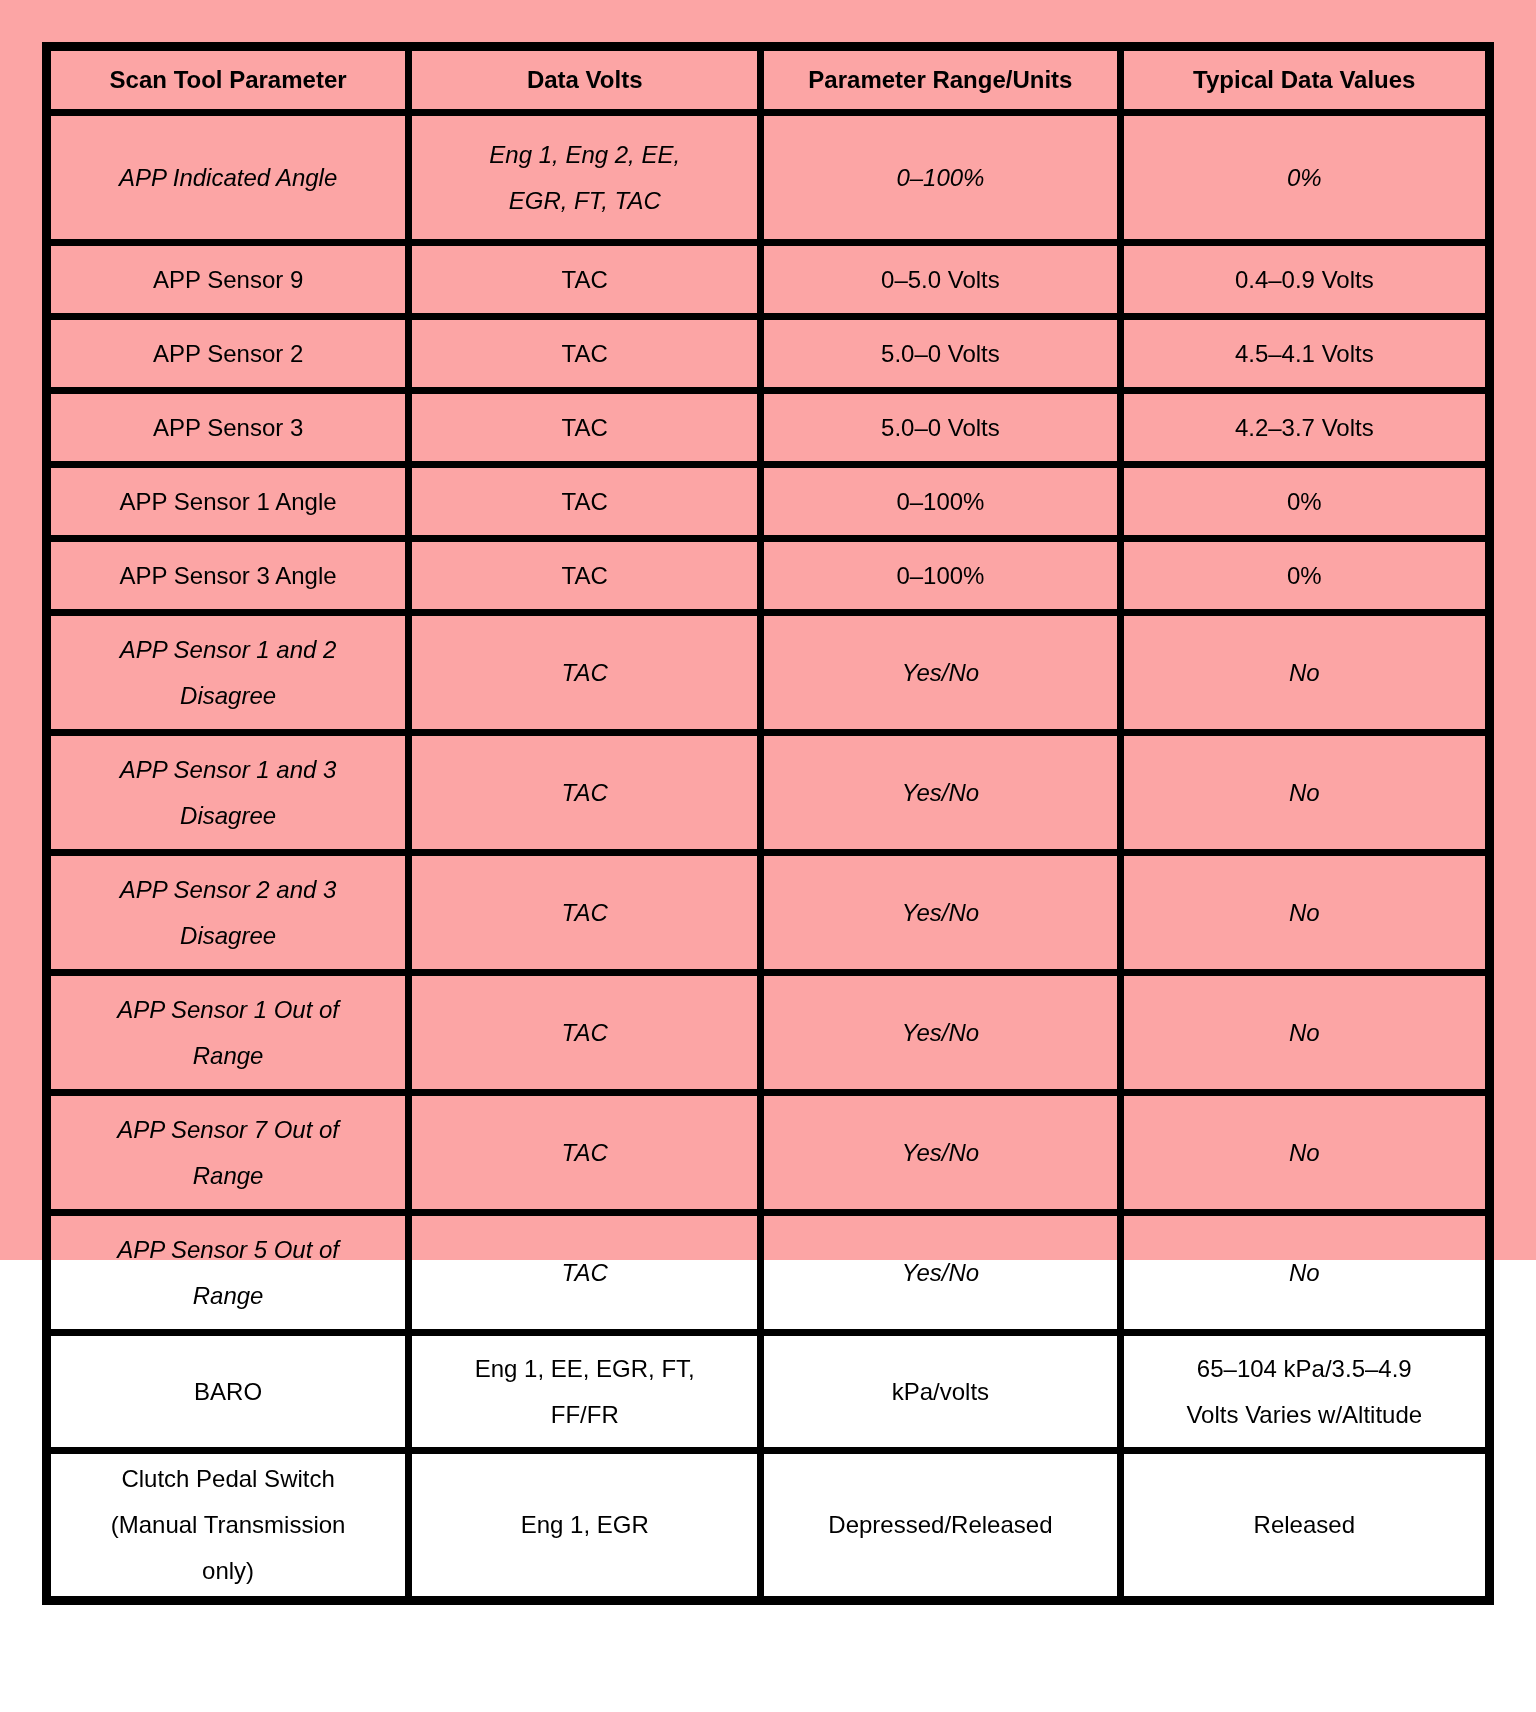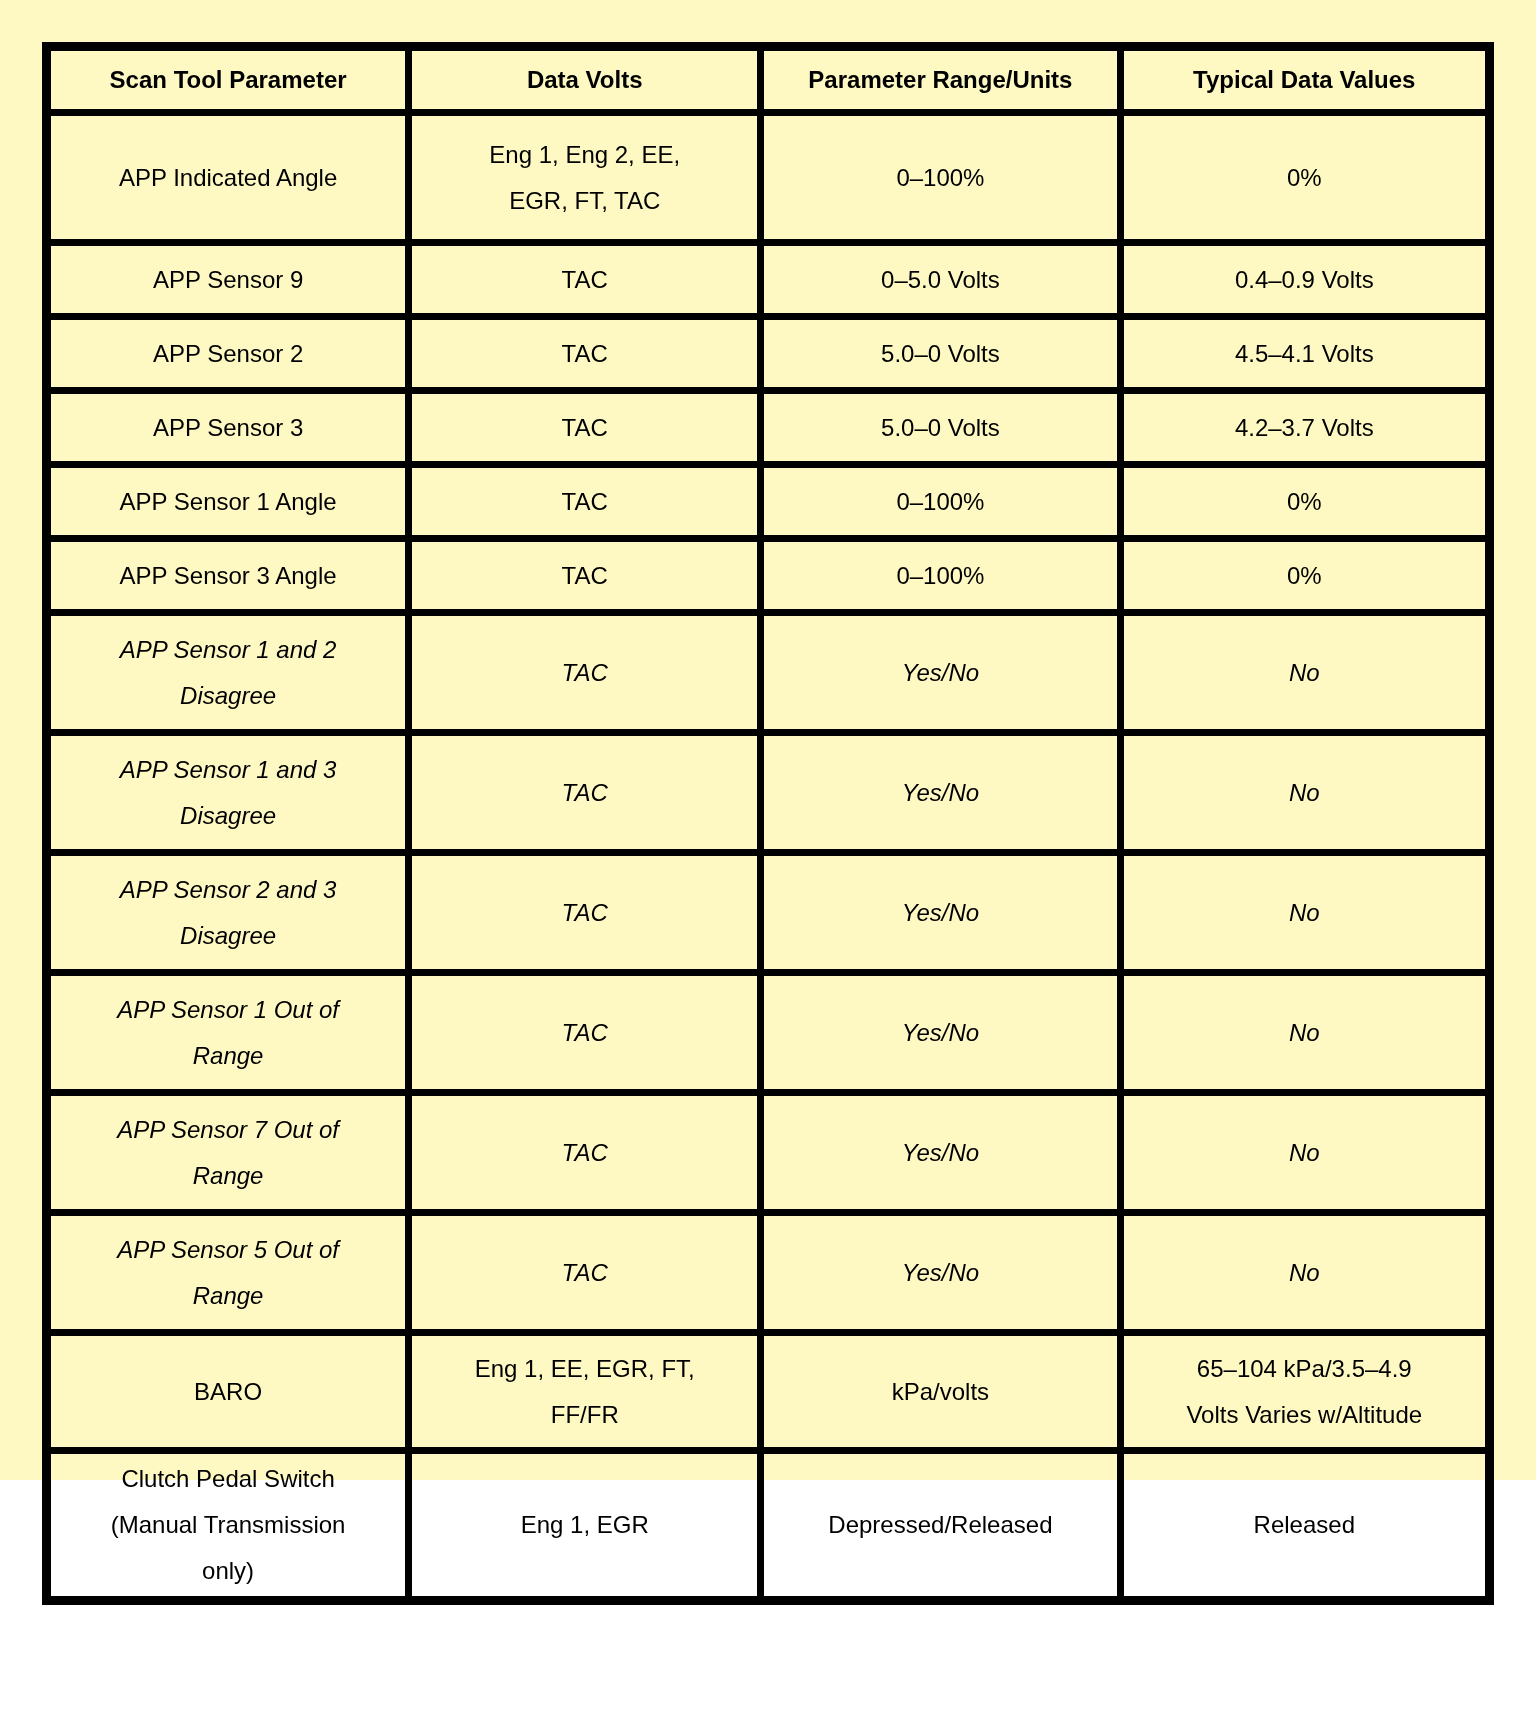--- a/index.html
+++ b/index.html
@@ -7,22 +7,22 @@
     padding: 0;
     background: #ffffff;
     width: 1536px;
     height: 1712px;
     font-family: "Liberation Sans", sans-serif;
     color: #000000;
   }
   .page {
     position: relative;
     width: 1536px;
-    height: 1480px;
-    background: #fef9c3;
+    height: 1260px;
+    background: #fca5a5;
   }
   table.scan {
     position: absolute;
     left: 42px;
     top: 42px;
     width: 1452px;
     border-collapse: collapse;
     table-layout: fixed;
     border: 9px solid #000000;
   }
@@ -41,21 +41,21 @@
     font-weight: bold;
     line-height: 28px;
   }
   td.param {
     text-align: left;
     padding-left: 16px;
     padding-right: 8px;
   }
   
   tr.rh-header { height: 66px; }
-  tr.rh-xl     { height: 130px; }
+  tr.rh-xl     { height: 130px; font-style: italic; }
   tr.rh-s      { height: 74px; }
   tr.rh-m      { height: 120px; font-style: italic; }
   tr.rh-baro   { height: 118px; }
   tr.rh-clutch { height: 146px; }
   
   col.c0 { width: 25.1%; }
   col.c1 { width: 24.4%; }
   col.c2 { width: 24.9%; }
   col.c3 { width: 25.6%; }
 </style>

